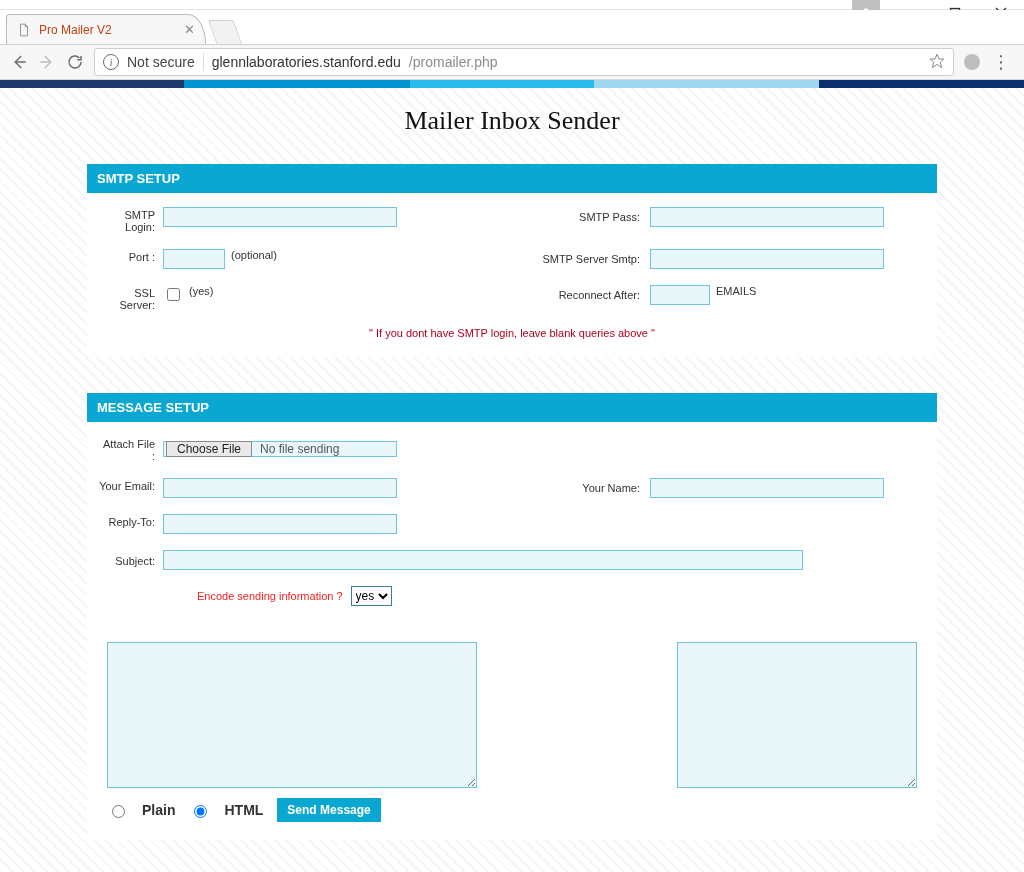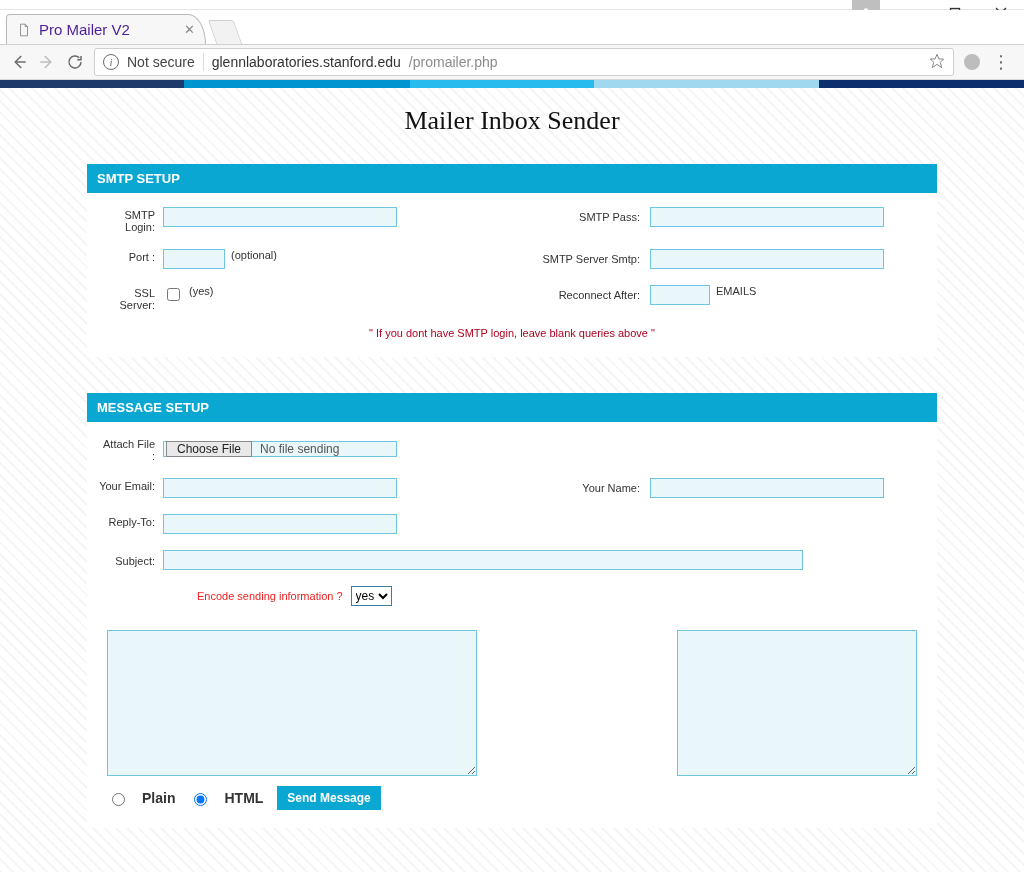--- a/index.html
+++ b/index.html
@@ -42,21 +42,21 @@
     padding-left: 6px; position: relative;
   }
   .chrome-tab {
     height: 30px; min-width: 200px;
     border: 1px solid #b9b9b9; border-bottom: none;
     border-top-left-radius: 4px; border-top-right-radius: 18px 30px;
     background: #f7f7f7; display: flex; align-items: center;
     padding: 0 10px; gap: 8px;
   }
   .chrome-tab .file-icon { width: 14px; height: 14px; }
-  .chrome-tab .tab-title { color: #4c1d95; font-size: 15px; flex: 1; white-space: nowrap; overflow: hidden; text-overflow: ellipsis; }
+  .chrome-tab .tab-title { color: #c2410c; font-size: 12px; flex: 1; white-space: nowrap; overflow: hidden; text-overflow: ellipsis; }
   .chrome-tab .tab-close { color: #888; font-size: 13px; }
   .newtab-stub {
     width: 26px; height: 24px; margin-left: 6px;
     border: 1px solid #cfcfcf; border-bottom: none;
     background: #f2f2f2;
     transform: skewX(20deg);
     border-top-left-radius: 3px; border-top-right-radius: 3px;
   }
 
   .addrbar {
@@ -166,21 +166,21 @@
   }
   .file-text { display: inline-flex; align-items: center; padding: 0 6px; color: #555; font-size: 12px; }
 
   .select {
     height: 22px; border: 1px solid #6ec6e0; background: #e9f7fb;
     font-size: 12px; padding: 0 4px;
   }
 
   .encode-row {
     font-family: Verdana, Geneva, sans-serif; font-size: 11px;
-    color: #e22; margin: 8px 0 24px 100px;
+    color: #e22; margin: 8px 0 36px 100px;
     display: flex; align-items: center; gap: 8px;
   }
   .encode-row select { height: 20px; border: 1px solid #3a7ea5; background: #fff; font-size: 12px; }
 
   .ta-row { display: flex; gap: 60px; padding: 0 10px; }
   .ta {
     border: 1px solid #6ec6e0; background: #e9f7fb;
     font-family: Arial, sans-serif; font-size: 12px;
     resize: both;
   }

